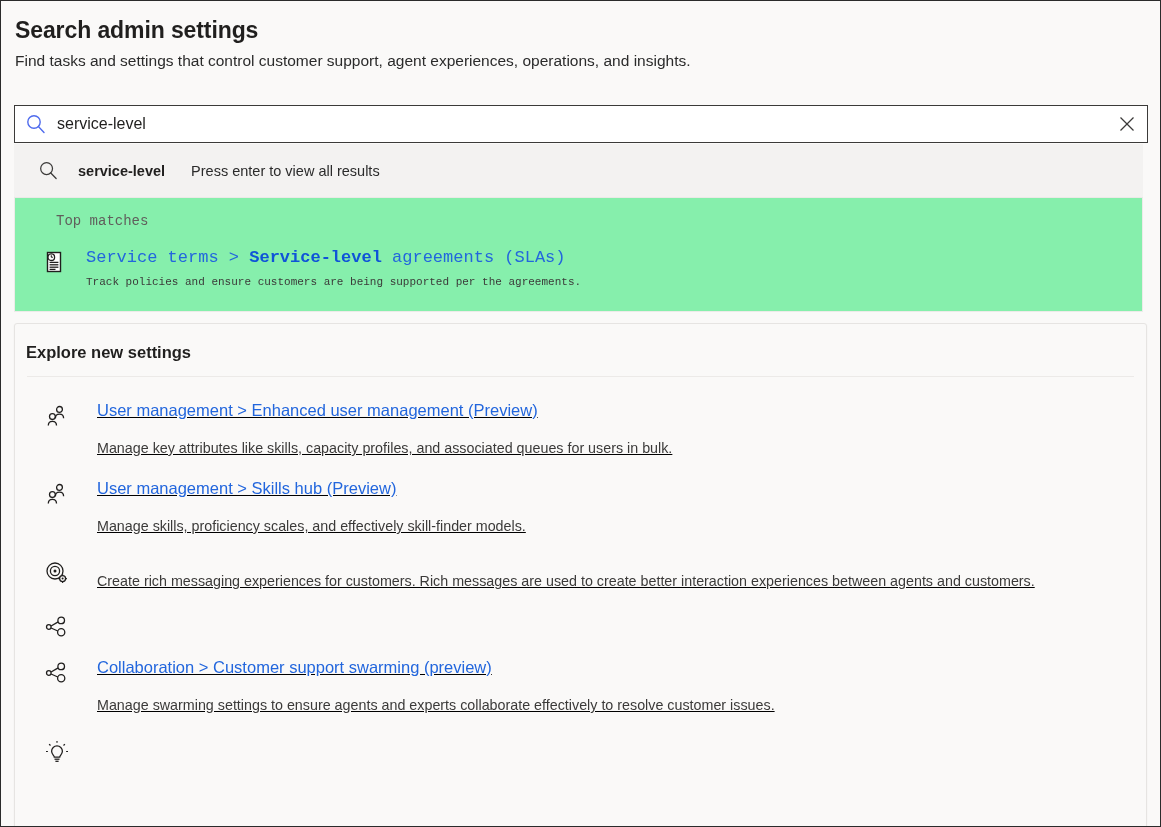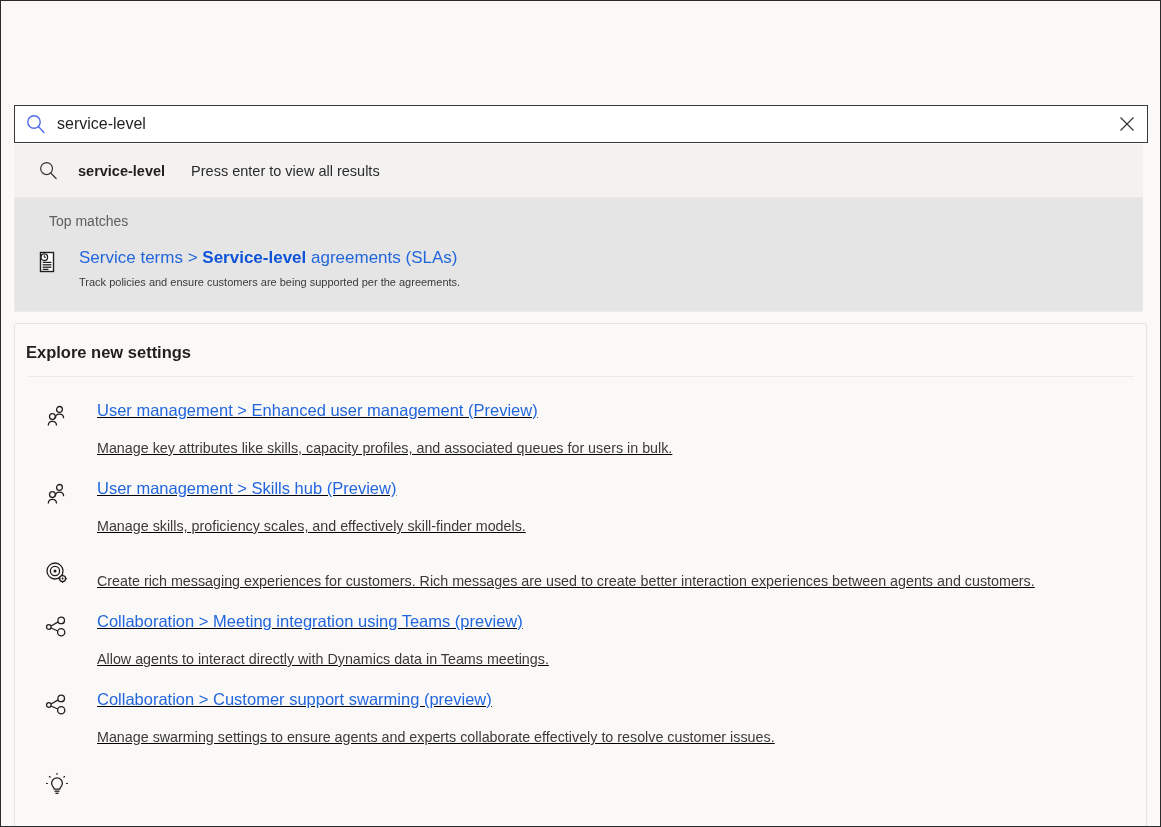--- a/index.html
+++ b/index.html
@@ -91,24 +91,25 @@
     font-weight: 700;
     color: #201f1e;
     margin-right: 26px;
   }
   .suggest-hint {
     font-size: 14.5px;
     color: #2b2b2b;
     font-weight: 400;
   }
   .topmatch-panel {
-    background: #e5e5e5;
+    background: #86efac;
     border: 1px solid #edebe9;
     border-top: none;
-    padding: 12px 0 18px 0;
+    padding: 12px 0 18px 7px;
+    font-family: Liberation Mono, monospace;
   }
   .topmatch-label {
     font-size: 14px;
     color: #605e5c;
     padding: 0 0 0 34px;
     line-height: 22px;
   }
   .result-row {
     display: flex;
     padding: 14px 0 0 22px;
@@ -184,20 +185,24 @@
     line-height: 21px;
     margin-top: 16px;
   }
   svg { display: block; }
 </style>
 </head>
 <body>
 
 <div id="frame">
 
+  <div class="page-header">
+    <h1 class="page-title">Search admin settings</h1>
+    <p class="page-subtitle">Find tasks and settings that control customer support, agent experiences, operations, and insights.</p>
+  </div>
 
   <div class="search-wrap">
     <span class="search-icon">
       <svg width="22" height="22" viewBox="0 0 22 22">
         <circle cx="9" cy="9" r="6.2" fill="none" stroke="#4f6bed" stroke-width="1.4"></circle>
         <line x1="13.4" y1="13.6" x2="19" y2="19.4" stroke="#4f6bed" stroke-width="1.4" stroke-linecap="round"></line>
       </svg>
     </span>
     <input class="search-input" type="text" value="service-level" style="">
     <button class="clear-btn">
@@ -304,24 +309,20 @@
       <div class="explore-item">
         <span class="ei-icon">
           <svg width="24" height="22" viewBox="0 0 24 22">
             <circle cx="3.8" cy="11" r="2.3" fill="none" stroke="#201f1e" stroke-width="1.3"></circle>
             <circle cx="16.2" cy="4.4" r="3.3" fill="none" stroke="#201f1e" stroke-width="1.3"></circle>
             <circle cx="16.2" cy="16.2" r="3.6" fill="none" stroke="#201f1e" stroke-width="1.3"></circle>
             <line x1="6.1" y1="10" x2="13.2" y2="5.9" stroke="#201f1e" stroke-width="1.3"></line>
             <line x1="6.1" y1="12" x2="12.8" y2="15" stroke="#201f1e" stroke-width="1.3"></line>
           </svg>
         </span>
-        <span class="ei-body">
-          <div class="ei-link">Collaboration &gt; Meeting integration using Teams (preview)</div>
-          <div class="ei-desc">Allow agents to interact directly with Dynamics data in Teams meetings.</div>
-        </span>
       </div>
 
       <div class="explore-item">
         <span class="ei-icon">
           <svg width="24" height="22" viewBox="0 0 24 22">
             <circle cx="3.8" cy="11" r="2.3" fill="none" stroke="#201f1e" stroke-width="1.3"></circle>
             <circle cx="16.2" cy="4.4" r="3.3" fill="none" stroke="#201f1e" stroke-width="1.3"></circle>
             <circle cx="16.2" cy="16.2" r="3.6" fill="none" stroke="#201f1e" stroke-width="1.3"></circle>
             <line x1="6.1" y1="10" x2="13.2" y2="5.9" stroke="#201f1e" stroke-width="1.3"></line>
             <line x1="6.1" y1="12" x2="12.8" y2="15" stroke="#201f1e" stroke-width="1.3"></line>

